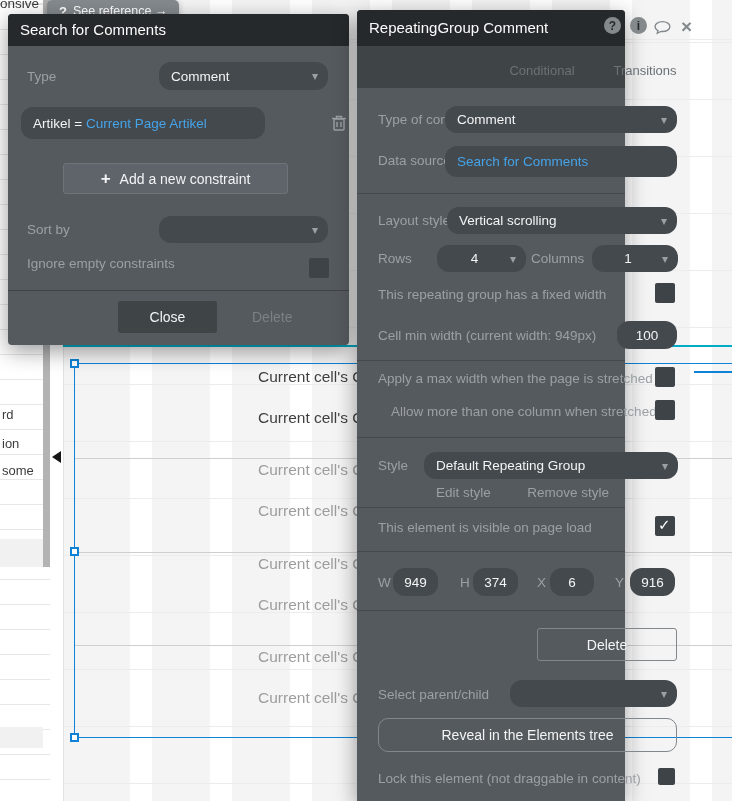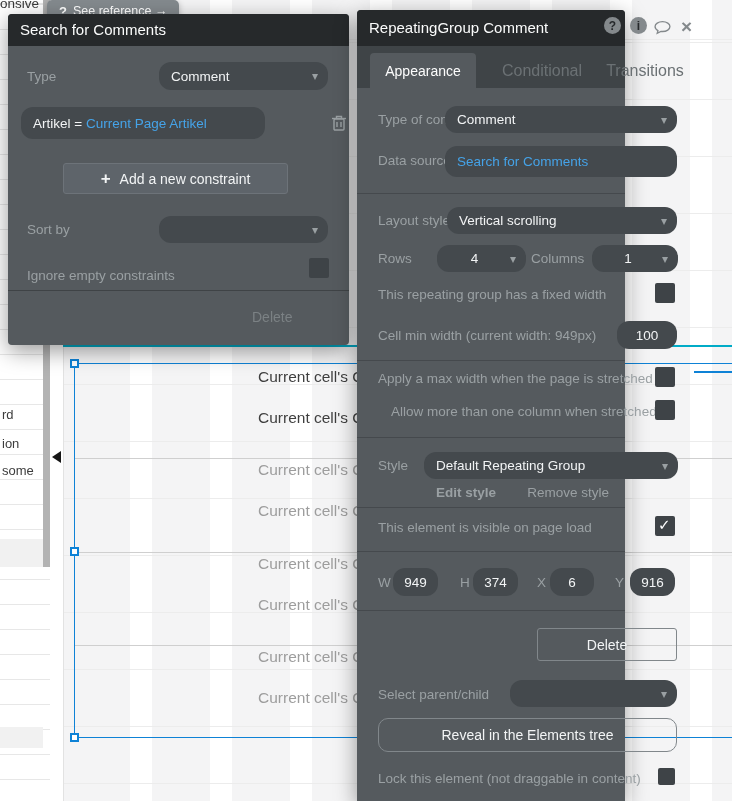--- a/index.html
+++ b/index.html
@@ -45,21 +45,21 @@
   .ghost-btn{position:absolute;border:1px solid #81878b;border-radius:3px;background:transparent;
     color:#f2f4f5;font-size:14px;display:flex;align-items:center;justify-content:center;box-sizing:border-box;cursor:pointer;}
   .link-blue{color:#45a3e8;}
   
   #search-popup{left:8px;top:14px;width:341px;height:331px;}
   
   #inspector{left:357px;top:10px;width:268px;height:791px;border-radius:4px 4px 0 0;}
   #insp-tabs{position:absolute;left:0;top:36px;right:0;height:42px;background:#3f4447;}
   #tab-active{position:absolute;left:13px;top:7px;width:106px;height:35px;background:#555a5e;
     border-radius:4px 4px 0 0;color:#fdfdfd;font-size:14px;display:flex;align-items:center;justify-content:center;}
-  .tab-dim{position:absolute;top:7px;height:35px;color:#6b7174;font-size:16px;display:flex;align-items:center;justify-content:center;width:104px;}
+  .tab-dim{position:absolute;top:7px;height:35px;color:#6b7174;font-size:13px;display:flex;align-items:center;justify-content:center;width:104px;}
   #insp-header{height:36px;line-height:36px;}
   .hdr-ico{position:absolute;top:7px;width:17px;height:17px;}
   .circle-ico{background:#84898c;border-radius:50%;color:#26292b;font-weight:bold;font-size:12px;
     display:flex;align-items:center;justify-content:center;}
   .x-ico{color:#84898c;font-weight:bold;font-size:19px;line-height:17px;text-align:center;}
   
   #ref-badge{position:absolute;left:47px;top:0;height:22px;padding:0 12px;background:rgba(128,134,138,.97);
     border-radius:5px;color:#fff;font-size:12.5px;display:flex;align-items:center;gap:6px;box-shadow:0 2px 6px rgba(0,0,0,.25);}
   #ref-badge b{font-size:13px;}
 </style>
@@ -133,42 +133,42 @@
     <div class="ghost-btn" style="left:55px;top:149px;width:225px;height:31px;background:#5e646a;border-color:#6d7379;">
       <b style="font-size:17px;margin-right:9px;">+</b>
       <span>Add a new constraint</span>
     </div>
 
     <span class="lbl" style="left:19px;top:208px;">Sort by</span>
     <div class="field dd" style="left:151px;top:202px;width:169px;height:27px;">
       <span class="caret">▾</span>
     </div>
 
-    <span class="lbl" style="left:19px;top:254px;">Ignore empty constraints</span>
+    <span class="lbl" style="left:19px;top:242px;">Ignore empty constraints</span>
     <div class="cb" style="left:301px;top:244px;"></div>
 
     <div class="divider" style="top:276px;background:rgba(0,0,0,0.25);"></div>
+    <div class="ghost-btn" style="left:110px;top:287px;width:99px;height:32px;background:#3f4447;border:none;">
+      <span>Close</span>
+    </div>
     <span class="lbl" style="left:244px;top:295px;color:#7b8184;font-size:14px;">Delete</span>
   </div>
 
   <div class="panel" id="inspector">
     <div class="panel-header" id="insp-header">
       <span>RepeatingGroup Comment</span>
       <span class="hdr-ico circle-ico" style="left:247px;">?</span>
       <span class="hdr-ico circle-ico" style="left:273px;">i</span>
       <svg class="hdr-ico" style="left:297px;top:9px;" width="19" height="15" viewBox="0 0 19 15">
         <path d="M9.5 1 C4.8 1 1.2 3.4 1.2 6.5 c0 1.9 1.3 3.5 3.2 4.5 L3.6 14 l4.1-2.1 c.6.1 1.2.1 1.8.1 4.7 0 8.3-2.4 8.3-5.5 S14.2 1 9.5 1z" fill="none" stroke="#84898c" stroke-width="1.5"></path>
       </svg>
       <span class="hdr-ico x-ico" style="left:321px;top:8px;">×</span>
     </div>
 
     <div id="insp-tabs">
-      <div id="tab-active">
-        <span>Appearance</span>
-      </div>
       <div class="tab-dim" style="left:133px;">
         <span>Conditional</span>
       </div>
       <div class="tab-dim" style="left:236px;">
         <span>Transitions</span>
       </div>
     </div>
 
     <span class="lbl" style="left:21px;top:102px;">Type of content</span>
     <div class="field dd" style="left:88px;top:96px;width:232px;height:27px;">
@@ -215,21 +215,21 @@
     <span class="lbl" style="left:21px;top:394px;margin-left:13px;">Allow more than one column when stretched</span>
     <div class="cb" style="left:298px;top:390px;"></div>
 
     <div class="divider" style="top:427px;"></div>
 
     <span class="lbl" style="left:21px;top:448px;">Style</span>
     <div class="field dd" style="left:67px;top:442px;width:254px;height:27px;">
       <span>Default Repeating Group</span>
       <span class="caret">▾</span>
     </div>
-    <span class="lbl" style="left:79px;top:475px;font-weight:bold;">Edit style</span>
+    <span class="lbl" style="left:79px;top:475px;">Edit style</span>
     <span class="lbl" style="right:16px;top:475px;left:auto;position:absolute;">Remove style</span>
 
     <div class="divider" style="top:497px;"></div>
 
     <span class="lbl" style="left:21px;top:510px;">This element is visible on page load</span>
     <div class="cb checked" style="left:298px;top:506px;"></div>
 
     <div class="divider" style="top:541px;"></div>
 
     <span class="lbl" style="left:21px;top:565px;">W</span>

